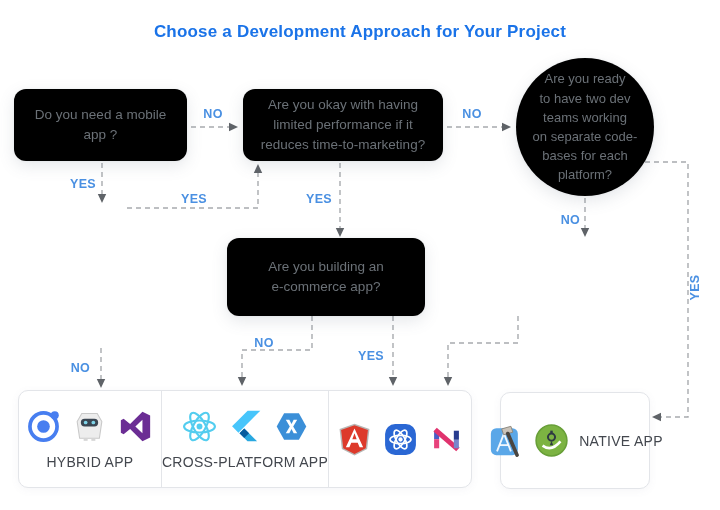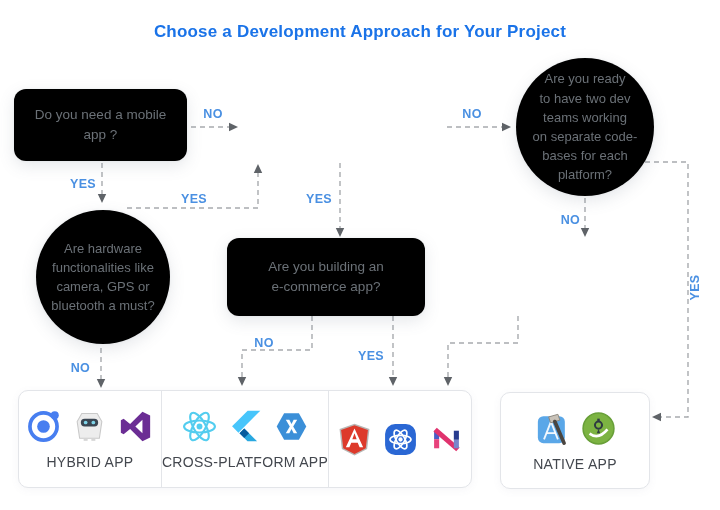--- a/index.html
+++ b/index.html
@@ -17,21 +17,21 @@
   .qcircle{border-radius:50%;}
   .edge-label{position:absolute;color:#4a90e2;font-size:12.5px;font-weight:600;letter-spacing:.3px;}
   .center{text-align:center;} .right{text-align:right;}
   .rot{transform:rotate(-90deg);transform-origin:center;}
   .strip{position:absolute;left:18px;top:390px;width:452px;height:96px;display:flex;
          background:#fff;border:1px solid #e3e5e9;border-radius:10px;
          box-shadow:0 2px 8px rgba(100,110,130,.06);}
   .cell{flex:1;display:flex;flex-direction:column;align-items:center;justify-content:center;gap:9px;}
   .cell + .cell{border-left:1px solid #e3e5e9;}
   .native{position:absolute;left:500px;top:392px;width:148px;height:95px;display:flex;
-          flex-direction:column;align-items:center;justify-content:center;gap:9px;
+          flex-direction:row;align-items:center;justify-content:center;gap:9px;
           background:#fff;border:1px solid #e3e5e9;border-radius:10px;
           box-shadow:0 2px 8px rgba(100,110,130,.06);}
   .icon-row{display:flex;align-items:center;gap:9px;}
   .app-icon{width:37px;height:37px;display:block;}
   .opt-label{font-size:14px;color:#43474e;letter-spacing:.3px;font-weight:500;white-space:nowrap;}
 </style>
 </head>
 <body>
 
 <div class="canvas">
@@ -58,30 +58,29 @@
     <path d="M312,316 V350 H242 V377"></path>
     <polygon points="242,386 237.8,377 246.2,377"></polygon>
     <path d="M393,316 V377"></path>
     <polygon points="393,386 388.8,377 397.2,377"></polygon>
     <path d="M101,348 V379"></path>
     <polygon points="101,388 96.8,379 105.2,379"></polygon>
   </svg>
 
   <div class="qnode qbox" style="left:14px;top:89px;width:173px;height:72px;">Do you need a mobile
 app ?</div>
+  <div class="qnode qbox" style="left:243px;top:89px;width:200px;height:72px;">Are you okay with having
+limited performance if it
+reduces time-to-marketing?</div>
   <div class="qnode qcircle" style="left:516px;top:58px;width:138px;height:138px;font-size:13px;">Are you ready
 to have two dev
 teams working
 on separate code-
 bases for each
 platform?</div>
-  <div class="qnode qcircle" style="left:36px;top:210px;width:134px;height:134px;font-size:13px;">Are hardware
-functionalities like
-camera, GPS or
-bluetooth a must?</div>
   <div class="qnode qbox" style="left:227px;top:238px;width:198px;height:78px;">Are you building an
 e-commerce app?</div>
 
   <div class="edge-label center" style="left:197px;top:107px;width:32px;">NO</div>
   <div class="edge-label right" style="left:64px;top:177px;width:32px;">YES</div>
   <div class="edge-label center" style="left:178px;top:192px;width:32px;">YES</div>
   <div class="edge-label right" style="left:300px;top:192px;width:32px;">YES</div>
   <div class="edge-label center" style="left:456px;top:107px;width:32px;">NO</div>
   <div class="edge-label right" style="left:548px;top:213px;width:32px;">NO</div>
   <div class="edge-label center rot" style="left:679px;top:280px;width:32px;height:15px;">YES</div>

